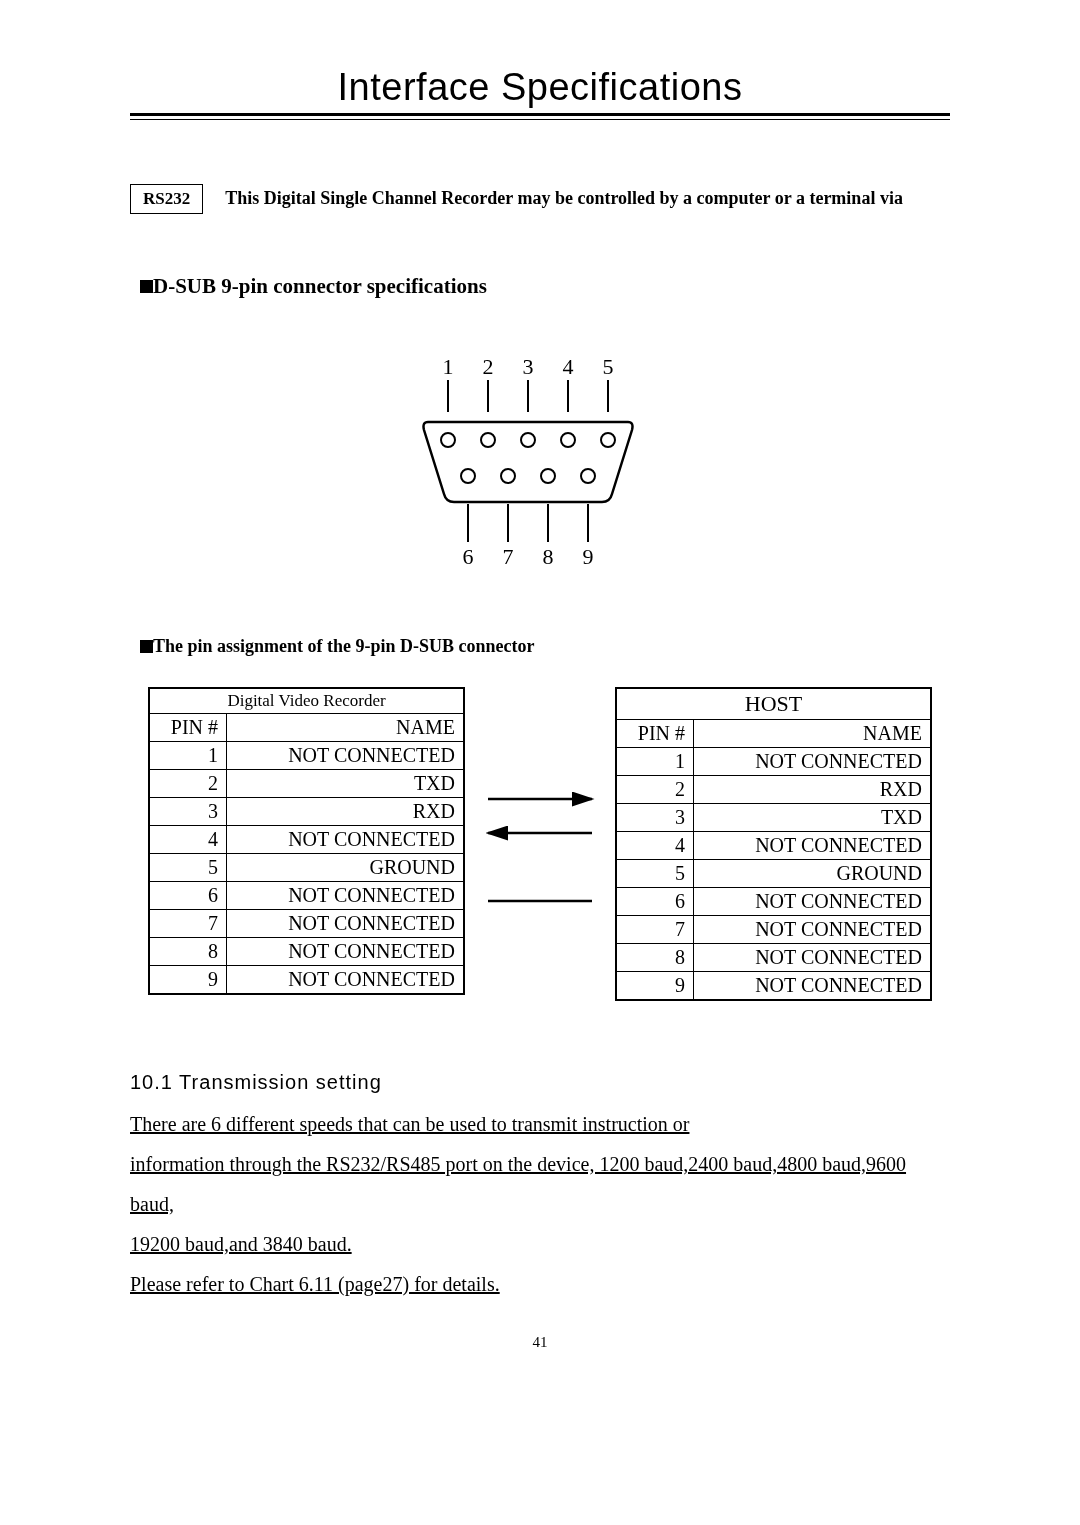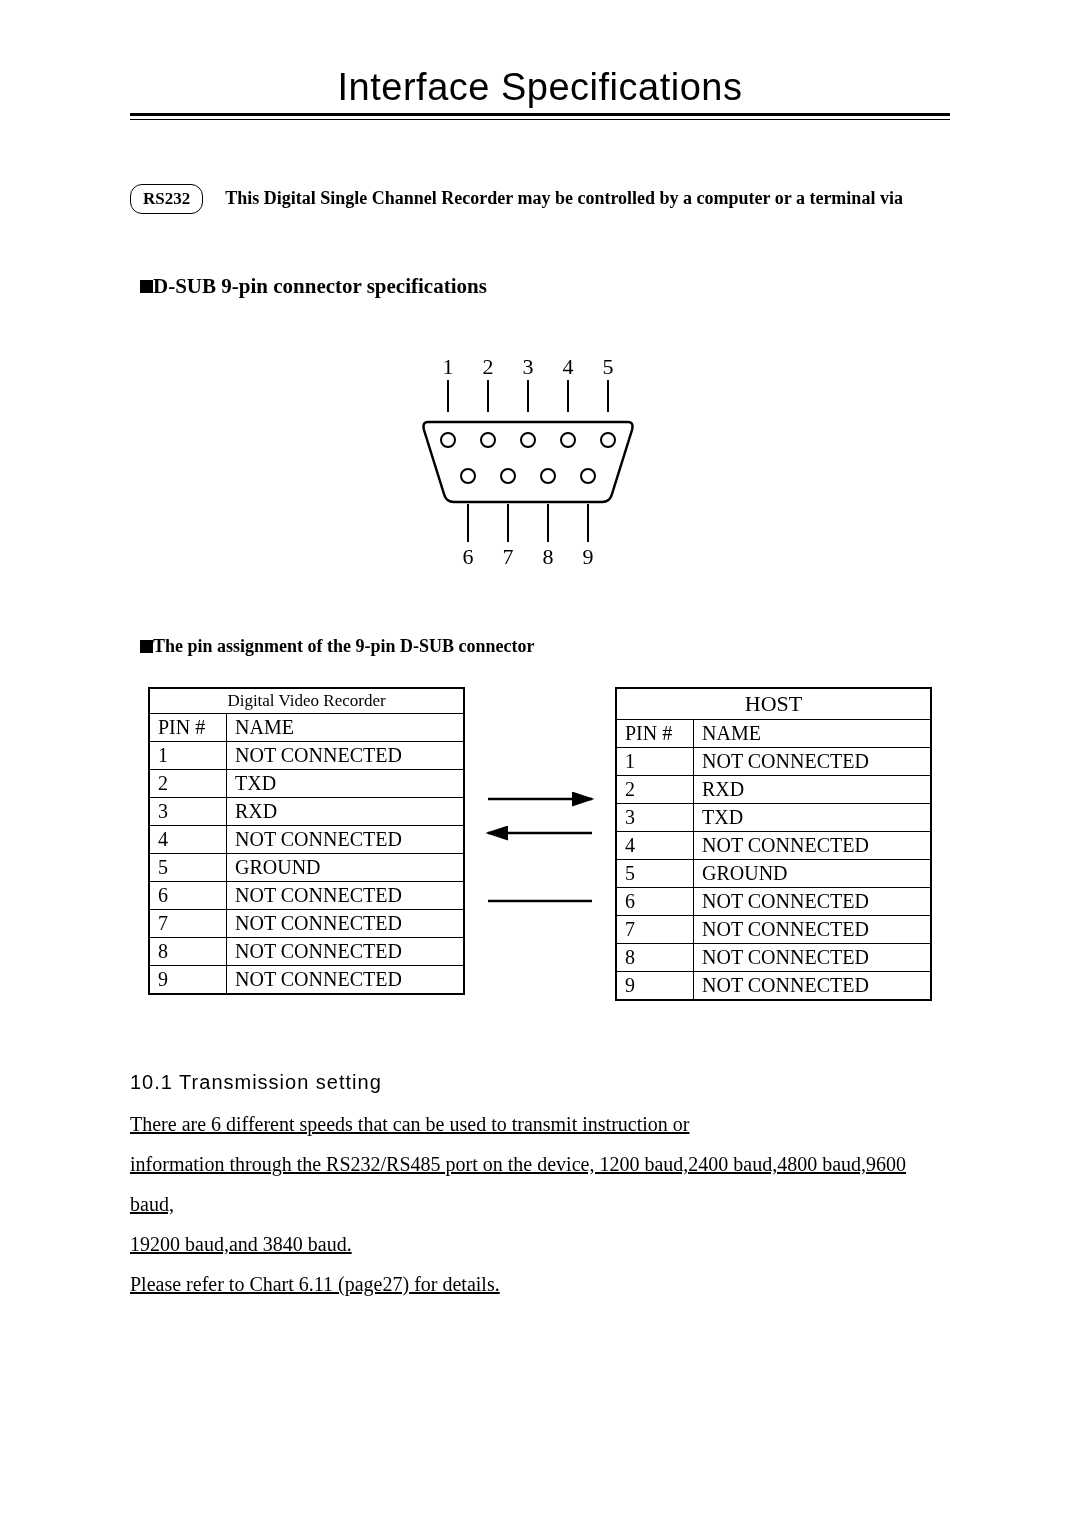--- a/index.html
+++ b/index.html
@@ -34,21 +34,21 @@
   }
 
   .sec-rs232 {
     display: flex;
     align-items: flex-start;
     gap: 22px;
     margin-top: 64px;
   }
   .rs232-badge {
     border: 1.5px solid #000;
-    border-radius: 12px;
+    border-radius: 0;
     padding: 4px 12px;
     font-weight: bold;
     font-size: 17px;
     font-family: "Times New Roman", Times, serif;
   }
   .rs232-text {
     font-weight: bold;
     font-size: 18px;
     line-height: 1.6;
     font-family: "Times New Roman", Times, serif;
@@ -94,21 +94,21 @@
     margin-top: 30px;
   }
   .pin-table {
     border: 2px solid #000;
     border-collapse: collapse;
     font-size: 20px;
   }
   .pin-table th, .pin-table td {
     border: 1px solid #000;
     padding: 2px 8px;
-    text-align: left;
+    text-align: right;
     font-weight: normal;
   }
   .pin-table .hdr-title {
     text-align: center;
     font-size: 22px;
   }
   .pin-table .hdr-title.small {
     font-size: 17px;
   }
   .pin-col { width: 60px; }
@@ -344,14 +344,15 @@
   </div>
 
   <div class="sec-10-1">10.1 Transmission setting</div>
   <div class="body-text">
     <div>There are 6 different speeds that can be used to transmit instruction or</div>
     <div>information through the RS232/RS485 port on the device, 1200 baud,2400 baud,4800 baud,9600 baud,</div>
     <div>19200 baud,and 3840 baud.</div>
     <div>Please refer to Chart 6.11 (page27) for details.</div>
   </div>
 
+  <div class="pagenum">41</div>
 
 </div>
 
 </body></html>

